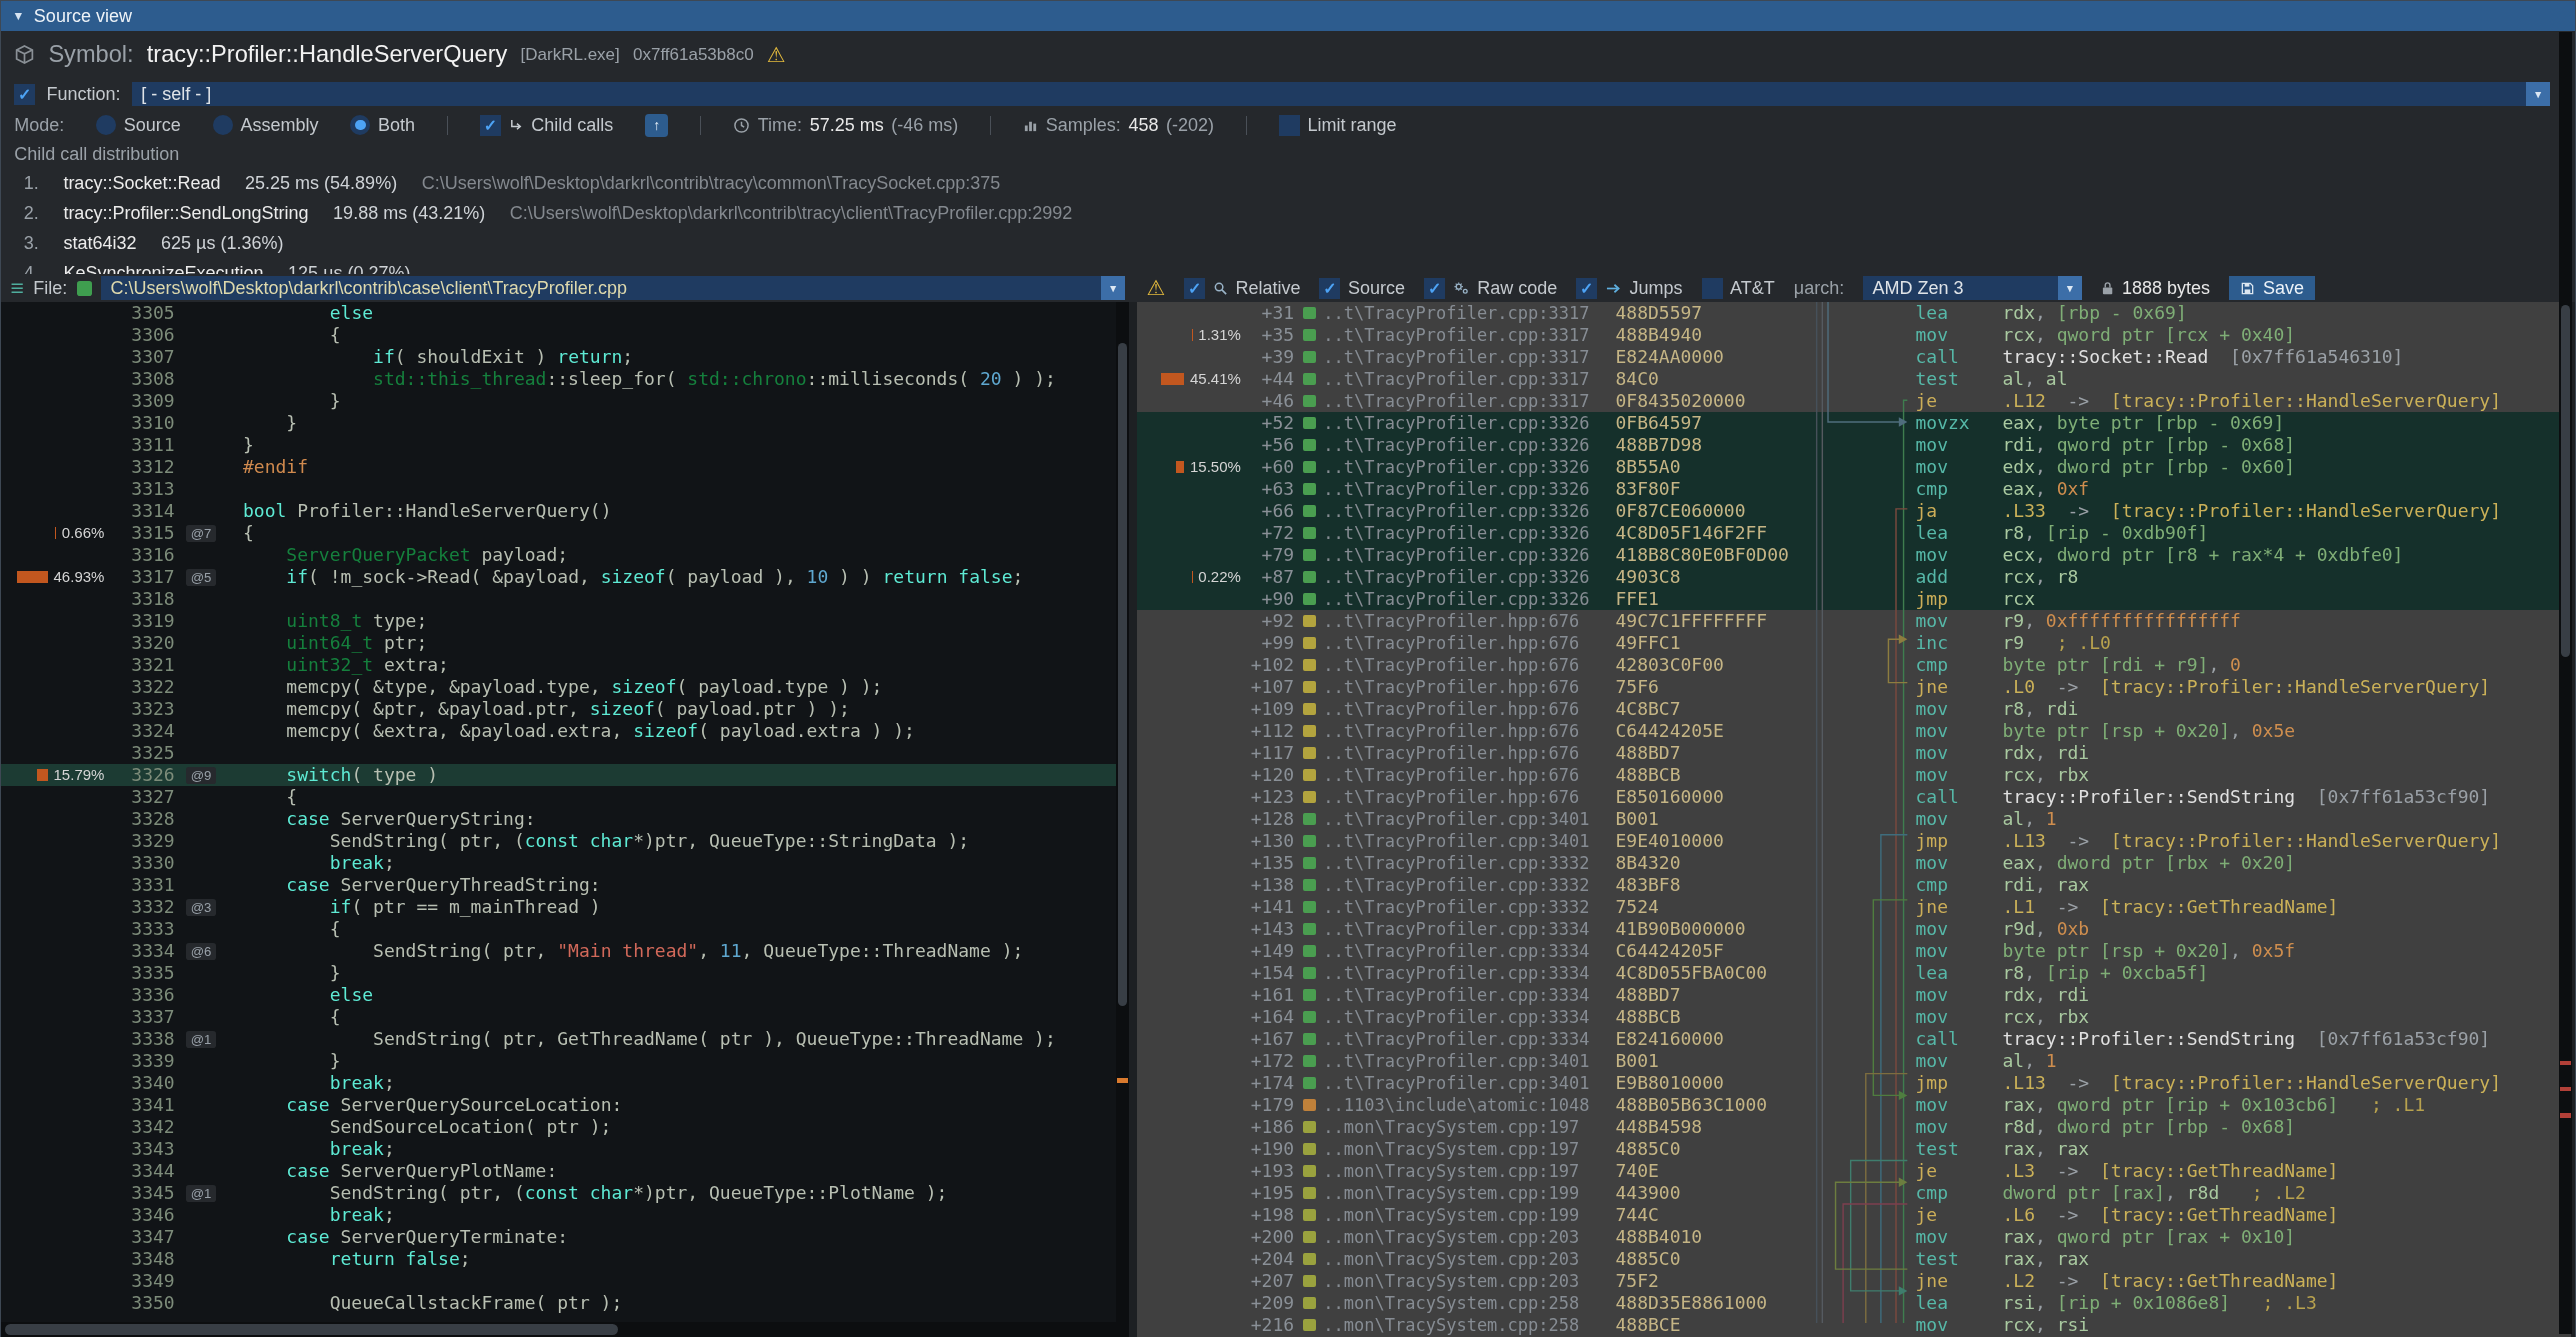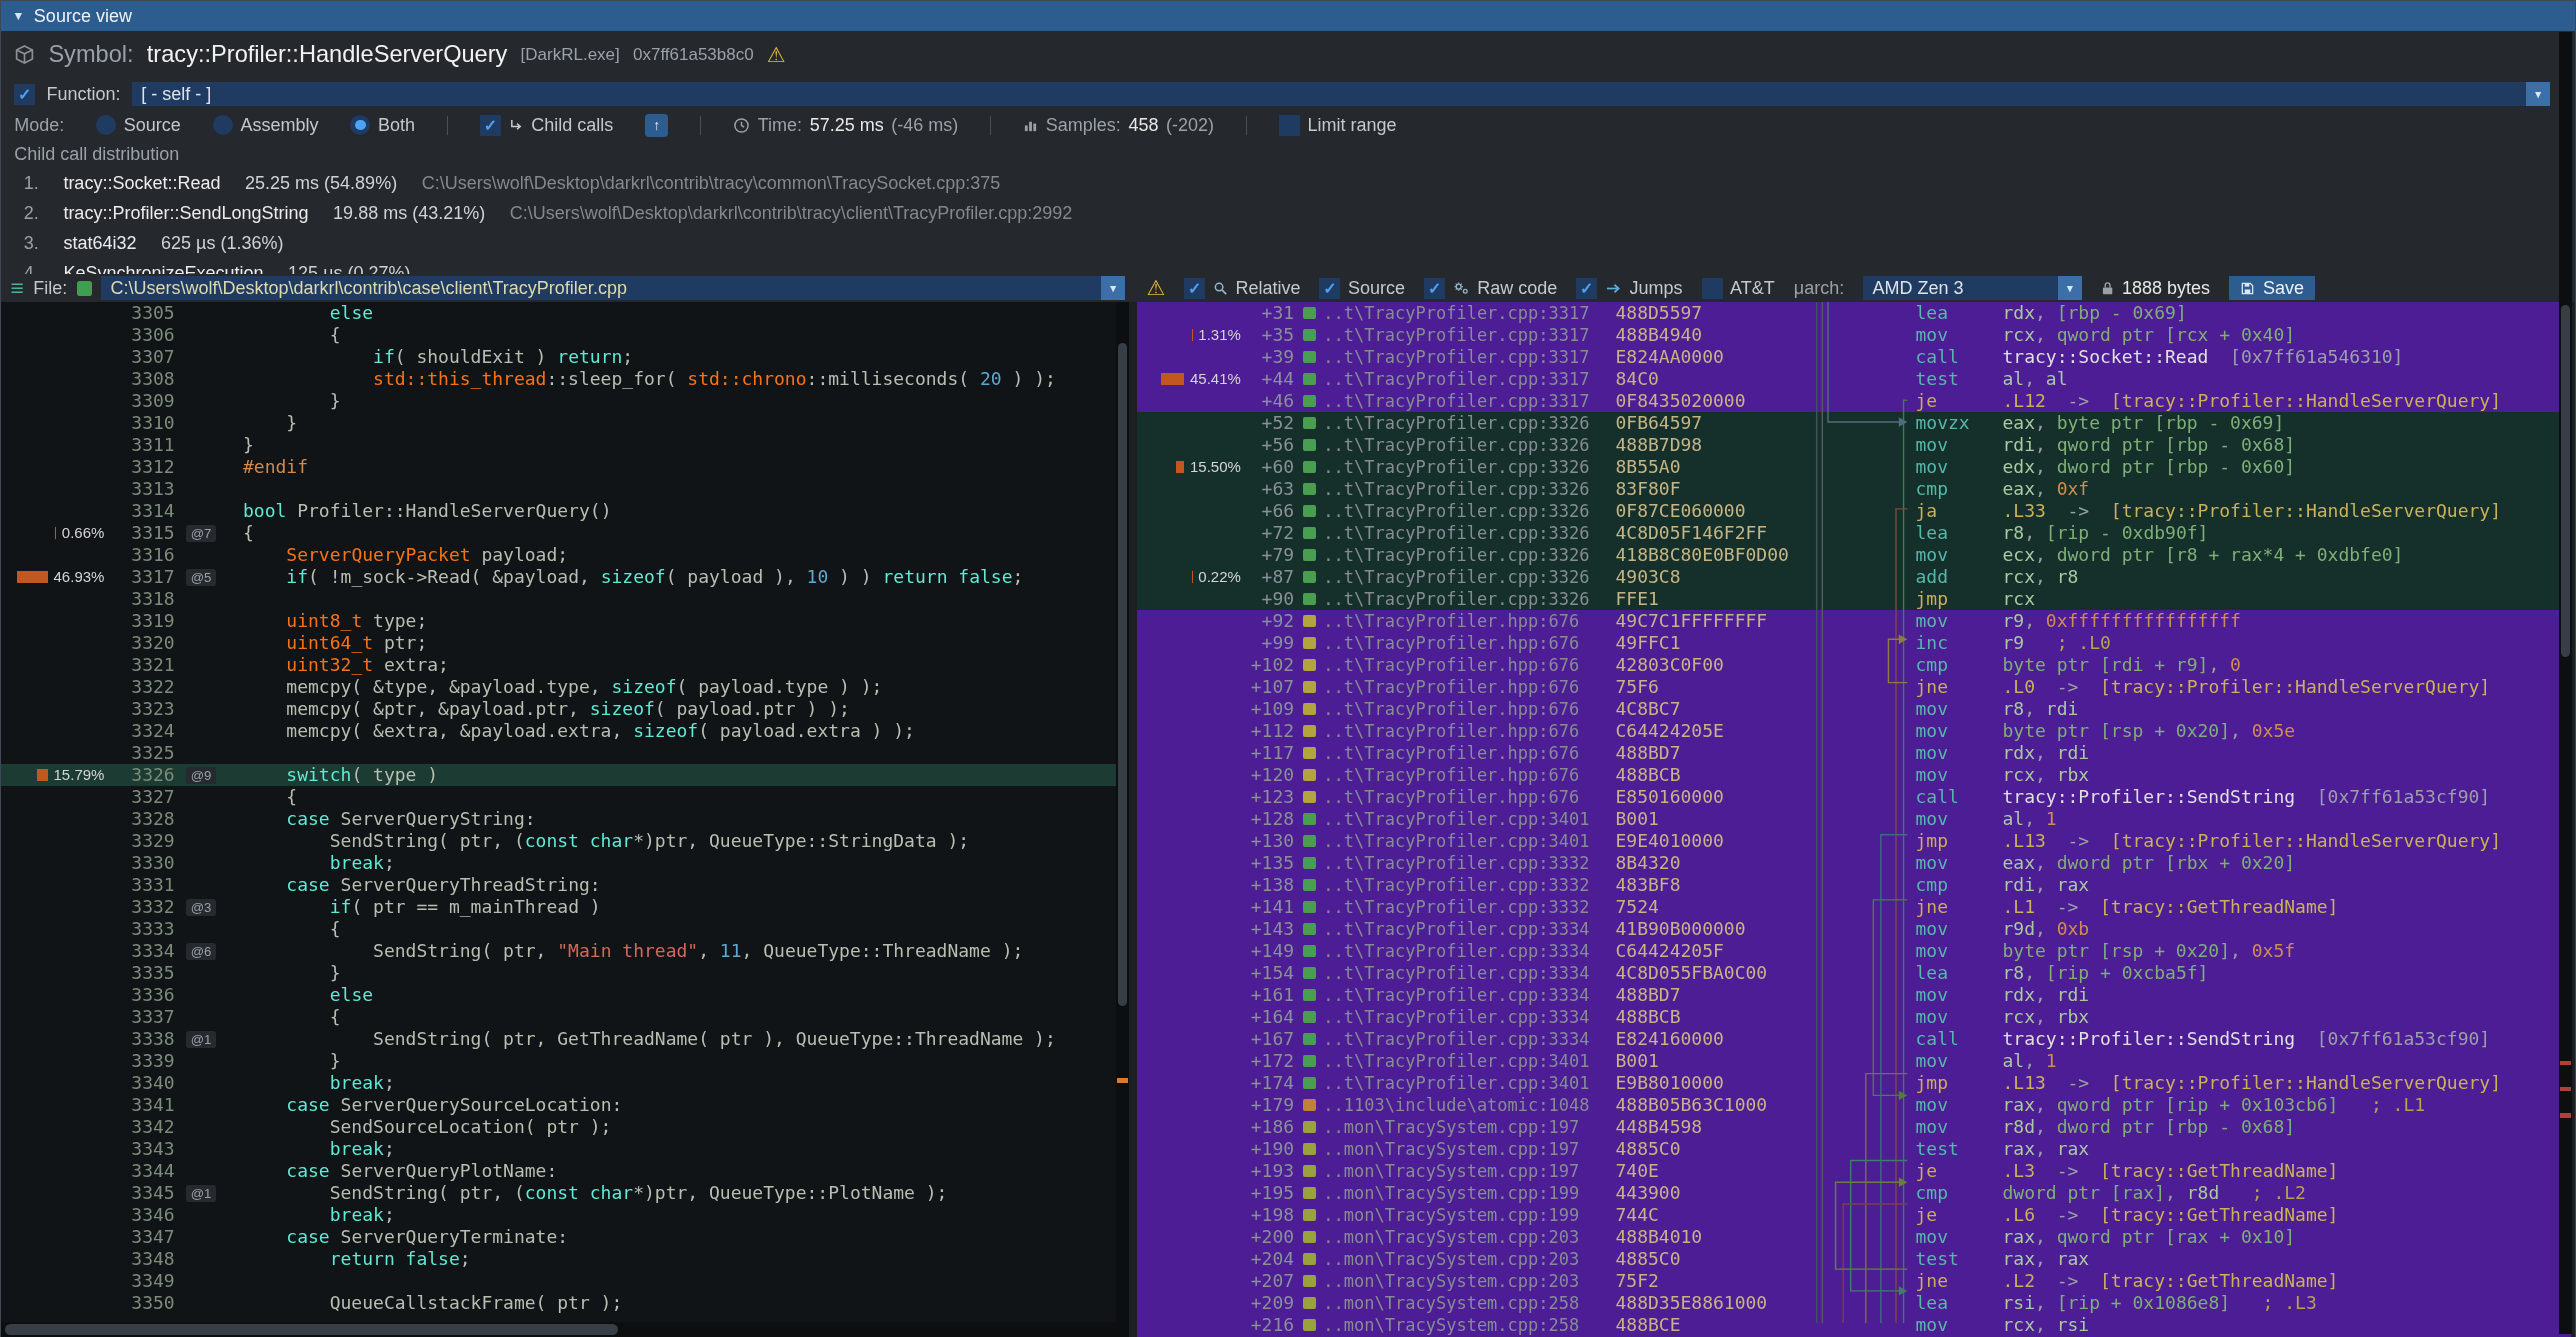--- a/index.html
+++ b/index.html
@@ -39,36 +39,36 @@
 .menuicon{color:#4fae9e;font-size:23px;line-height:1;}
 .fileicon{width:15px;height:15px;background:#3f9e4f;border-radius:2.8px;flex:0 0 15px;}
 .file-combo span{color:#ded9ad;}
 .asmtoolbar{flex:1;display:flex;align-items:center;gap:19px;padding-left:21px;font-size:18px;color:#c4c9ce;}
 .uarchcombo{width:219px;flex:0 0 219px;}
 .savebtn{display:inline-flex;align-items:center;gap:7.6px;height:24.6px;background:#2d5c8e;color:#ecf2f8;padding:0 11.3px;}
 .panes{flex:1;display:flex;background:#1d2023;padding-right:4px;position:relative;overflow:hidden;}
 .source-pane{width:1115px;flex:0 0 1115px;background:#111417;position:relative;overflow:hidden;}
 .panegap{width:7.6px;flex:0 0 7.6px;}
 .vscroll{width:13.2px;flex:0 0 13.2px;background:#0c0e10;position:relative;}
-.asm-pane{flex:1;background:#4c1d95;overflow:hidden;position:relative;}
+.asm-pane{flex:1;background:#404040;overflow:hidden;position:relative;}
 .winscroll{position:absolute;top:31px;right:2.8px;bottom:2.8px;width:13.2px;background:#0c0e10;}
 .handle{position:absolute;left:1.9px;right:1.9px;border-radius:5.7px;background:#383e45;}
 .tick{position:absolute;left:0.9px;right:0.9px;height:4.7px;}
 .tick.orange{background:#d97a2e;}
 .tick.red{background:#b24038;}
 .hscroll{position:absolute;left:0;right:0;bottom:0;height:15px;background:#0c0e10;}
 .hscroll .handle{top:1.9px;bottom:1.9px;left:3.8px;width:55%;}
 .src-row{display:grid;grid-template-columns:111px 74px 57px 1fr;height:22px;font-family:"DejaVu Sans Mono",monospace;font-size:18px;line-height:22px;white-space:pre;}
 .src-row.hl{background:#1c3b33;}
 .cell-pct{display:flex;align-items:center;justify-content:flex-end;gap:5.7px;padding-right:7.6px;font-family:"Liberation Sans",sans-serif;font-size:15px;color:#d5d5d5;}
 .pbar{height:12.3px;background:#c2571f;display:inline-block;flex:0 0 auto;}
 .cell-num{text-align:right;color:#7d8c7a;padding-right:11.3px;}
 .cell-ann{display:flex;align-items:center;}
 .pill{font-family:"Liberation Sans",sans-serif;font-size:13.2px;line-height:17px;background:#26292d;color:#98a0a8;padding:0 4.7px;border-radius:2.8px;}
-.tok-d{color:#b8bfb2}.tok-k{color:#5eead4}.tok-t{color:#f97316}.tok-s{color:#d2695a}.tok-n{color:#5fa8d0}.tok-p{color:#d08a4e}
+.tok-d{color:#b8bfb2}.tok-k{color:#5eead4}.tok-t{color:#15803d}.tok-s{color:#d2695a}.tok-n{color:#5fa8d0}.tok-p{color:#d08a4e}
 .asm-rows{position:relative;}
 .asm-row{display:grid;grid-template-columns:106px 55px 312px 194px 106px 87px 1fr;height:22px;font-family:"DejaVu Sans Mono",monospace;font-size:18px;line-height:22px;white-space:pre;padding-left:5.7px;}
 .asm-row.hl{background:#15302b;}
 .a-off{color:#8a9097;text-align:right;padding-right:9.4px;}
 .a-loc{display:flex;align-items:center;gap:7.6px;color:#868c93;font-size:17px;overflow:hidden;}
 .locbox{width:12.3px;height:12.3px;flex:0 0 12.3px;border-radius:1.9px;}
 .a-bytes{color:#c5b585;}
 .a-mn.mi{color:#56b8a8}.a-mn.mj{color:#ccae58}
 .o-r{color:#a9c9a0}.o-m{color:#7fae76}.o-i{color:#cf8e4e}.o-l{color:#cbb158}.o-g{color:#9aa0a6}.o-f{color:#e0e0e0}.o-c{color:#b8a24e}
 .jumplines{position:absolute;left:672px;top:0;pointer-events:none;}

